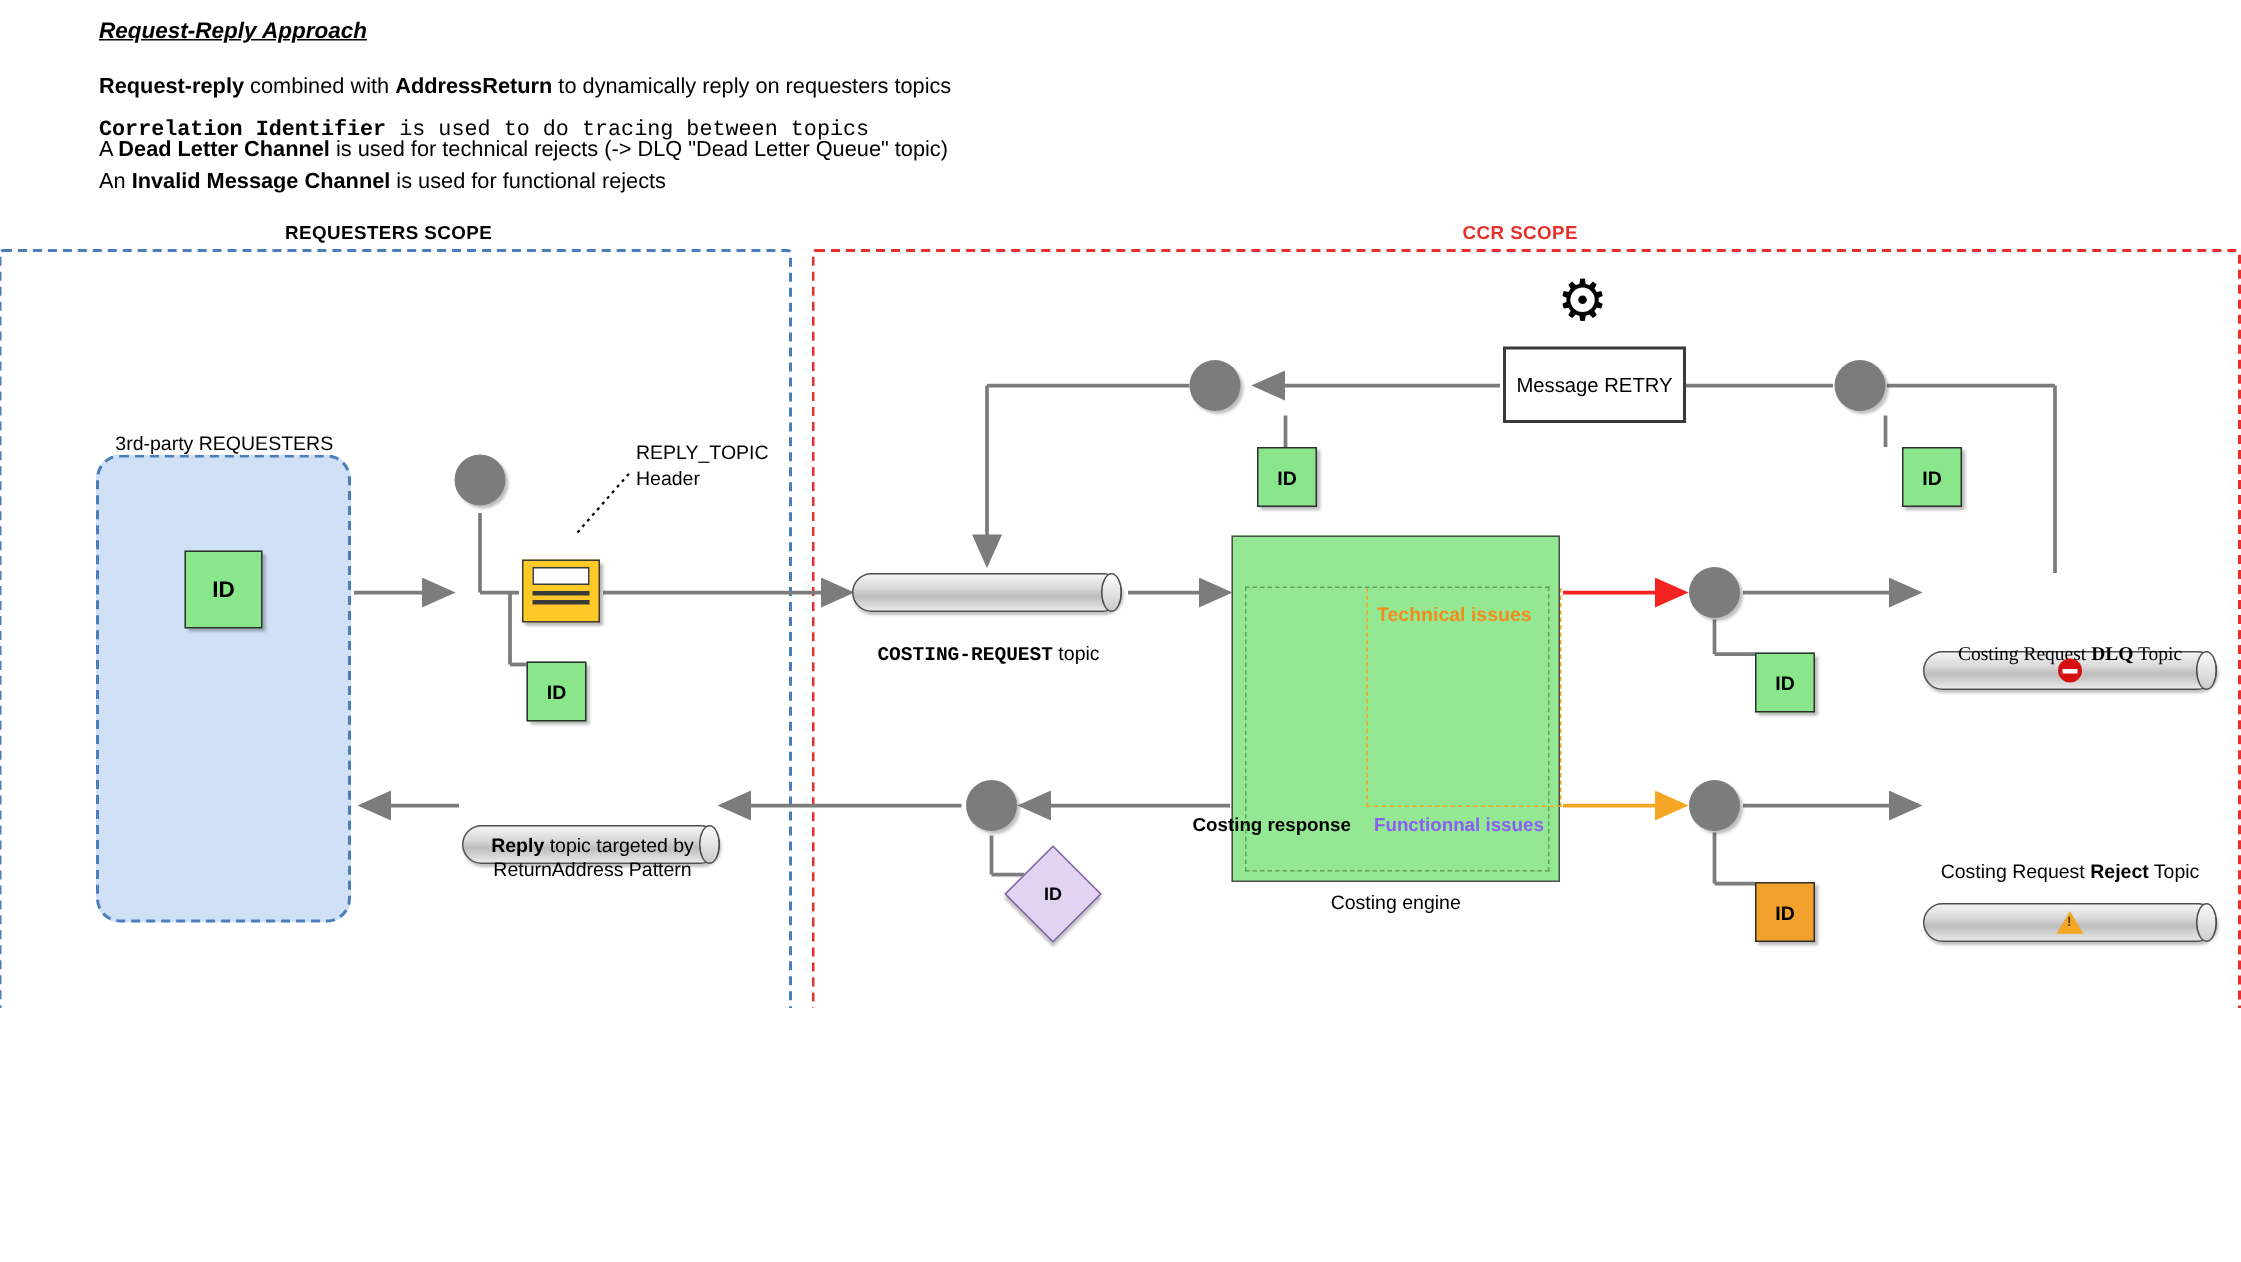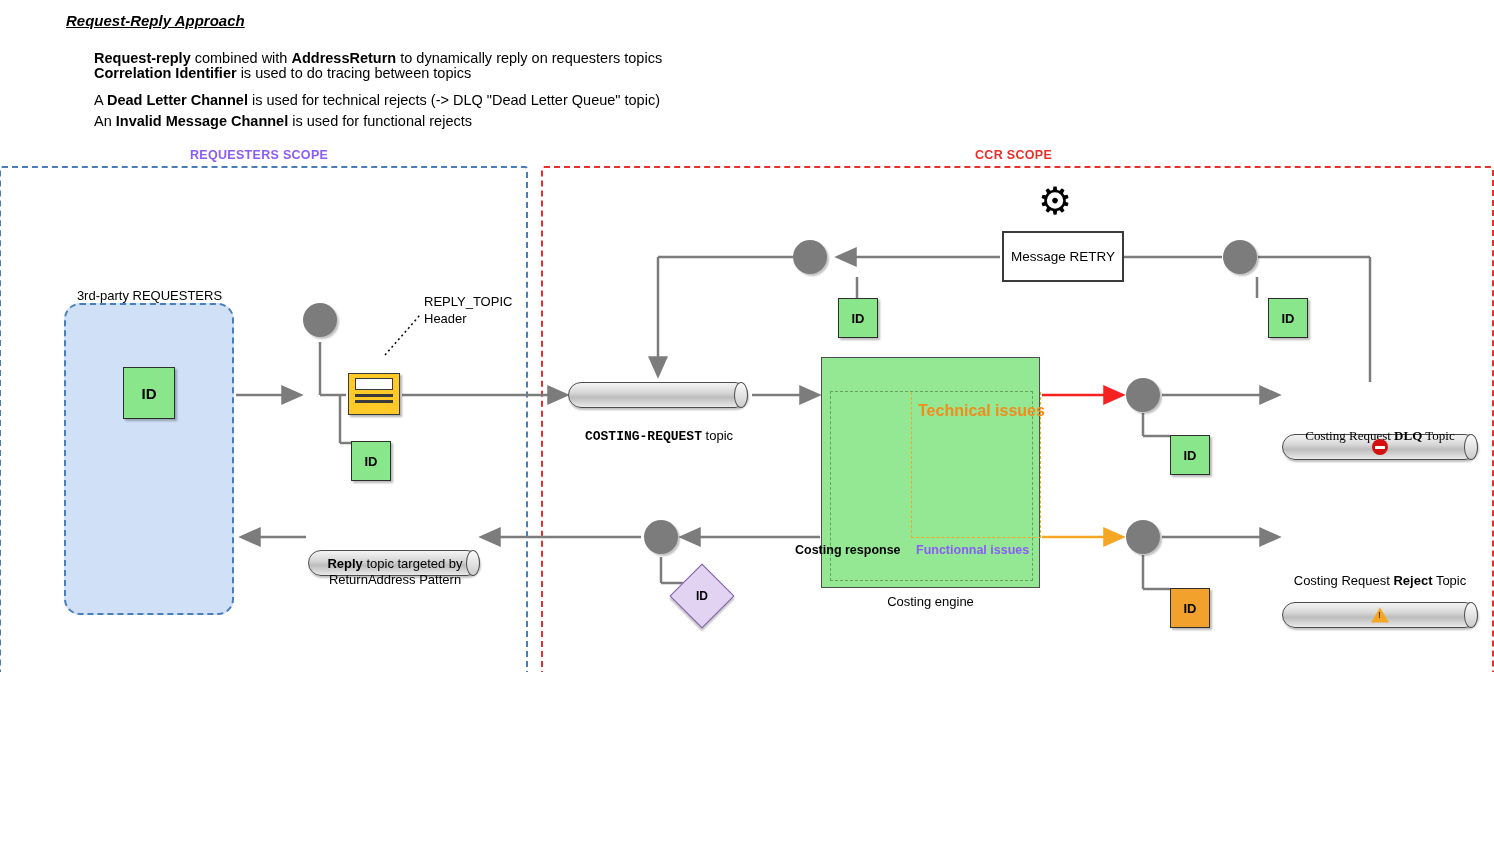--- a/index.html
+++ b/index.html
@@ -26,21 +26,20 @@
     font-size: 15px;
     font-weight: bold;
     font-style: italic;
     text-decoration: underline;
   }
   .desc-line {
     left: 66px;
     font-size: 14.5px;
     white-space: nowrap;
     line-height: 21px;
-    margin-left: 28px;
   }
   .desc-line b { font-weight: bold; }
 
   
   .scope-req {
     left: -1px; top: 166px;
     width: 529px; height: 665px;
     border: 2px dashed #4a7ebb;
     border-radius: 3px;
     box-sizing: border-box;
@@ -51,21 +50,21 @@
     border: 2px dashed #e8302b;
     border-radius: 3px;
     box-sizing: border-box;
   }
   .scope-label {
     font-size: 12.5px;
     font-weight: bold;
     letter-spacing: 0.3px;
     white-space: nowrap;
   }
-  .scope-label.req { left: 190px; top: 148px; color: #8b5cf6; text-align: right; }
+  .scope-label.req { left: 190px; top: 148px; color: #000000; text-align: right; }
   .scope-label.ccr { left: 975px; top: 148px; color: #e8302b; }
 
   
   .requesters-box {
     left: 64px; top: 303px;
     width: 170px; height: 312px;
     background: #cfe0f7;
     border: 2px dashed #4a7ebb;
     border-radius: 16px;
     box-sizing: border-box;
@@ -212,21 +211,21 @@
     box-sizing: border-box;
   }
   .engine-caption {
     left: 821px; top: 594px;
     width: 219px;
     text-align: center;
     font-size: 13px;
   }
   .lbl-tech {
     left: 918px; top: 402px;
-    font-size: 16px;
+    font-size: 13px;
     font-weight: bold;
     color: #f28c1c;
     white-space: nowrap;
   }
   .lbl-func {
     left: 916px; top: 543px;
     font-size: 12.5px;
     font-weight: bold;
     color: #8b5cf6;
     white-space: nowrap;
@@ -292,21 +291,21 @@
 </head>
 <body>
 
 <div id="canvas">
 
   <div class="abs title">Request-Reply Approach</div>
 
   <div class="abs desc-line" style="top:48px;">
     <b>Request-reply</b><span> combined with </span><b>AddressReturn</b><span> to dynamically reply on requesters topics</span>
   </div>
-  <div class="abs desc-line" style="top:63px;">
+  <div class="abs desc-line" style="top:77px;font-family:Liberation Mono, monospace;">
     <b>Correlation Identifier</b><span> is used to do tracing between topics</span>
   </div>
   <div class="abs desc-line" style="top:90px;">
     <span>A </span><b>Dead Letter Channel</b><span> is used for technical rejects (-&gt; DLQ "Dead Letter Queue" topic)</span>
   </div>
   <div class="abs desc-line" style="top:111px;">
     <span>An </span><b>Invalid Message Channel</b><span> is used for functional rejects</span>
   </div>
 
   <div class="abs scope-req"></div>

